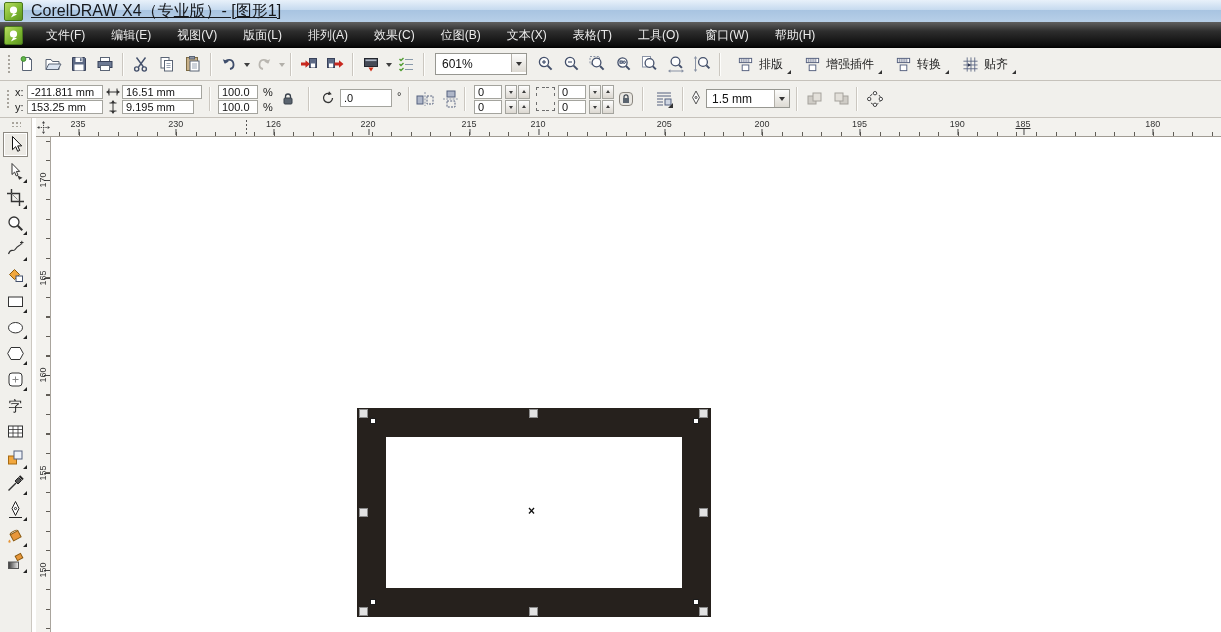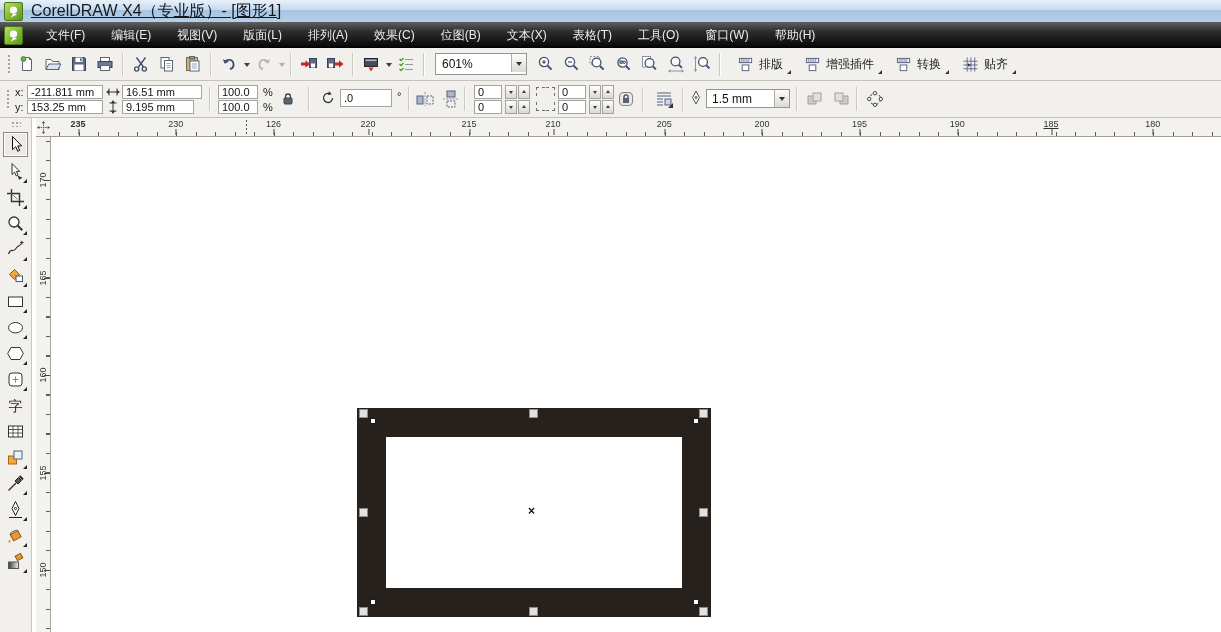--- a/index.html
+++ b/index.html
@@ -459,31 +459,31 @@
   </div>
 
   <div class="ruler-corner">
     <svg viewBox="0 0 14 14" width="13" height="13">
         <path d="M7 1.5v11M1.5 7h11" stroke="#444" stroke-dasharray="1.5 1"></path>
         <path d="M7 0l1.7 2.5H5.3zM7 14l1.7-2.5H5.3zM0 7l2.5-1.7v3.4zM14 7l-2.5-1.7v3.4z" fill="#444"></path>
       </svg>
   </div>
   <div class="hruler">
     <span class="hmarker"></span>
-  <span class="rlabel" style="left: 27px; font-weight: bold;">235</span>
+  <span class="rlabel" style="left: 27px;">235</span>
       <span class="rlabel" style="left: 124.7px;">230</span>
       <span class="rlabel" style="left: 222.4px;">126</span>
       <span class="rlabel" style="left: 317px;">220</span>
       <span class="rlabel" style="left: 418px;">215</span>
-      <span class="rlabel" style="left: 502px;">210</span>
+      <span class="rlabel" style="left: 487px;">210</span>
       <span class="rlabel" style="left: 613.2px;">205</span>
       <span class="rlabel" style="left: 710.9px;">200</span>
       <span class="rlabel" style="left: 808.6px;">195</span>
       <span class="rlabel" style="left: 906.3px;">190</span>
-      <span class="rlabel" style="left: 1000px; text-decoration: underline;">185</span>
+      <span class="rlabel" style="left: 972px; text-decoration: underline;">185</span>
       <span class="rlabel" style="left: 1101.7px;">180</span>
     </div>
   <div class="vruler">
       <i class="vtick" style="top: 43px;"></i>
       <span class="vlabel" style="top: 43px;">170</span>
       <i class="vtick" style="top: 140.5px;"></i>
       <span class="vlabel" style="top: 140.5px;">165</span>
       <i class="vtick" style="top: 238px;"></i>
       <span class="vlabel" style="top: 238px;">160</span>
       <i class="vtick" style="top: 335.5px;"></i>

